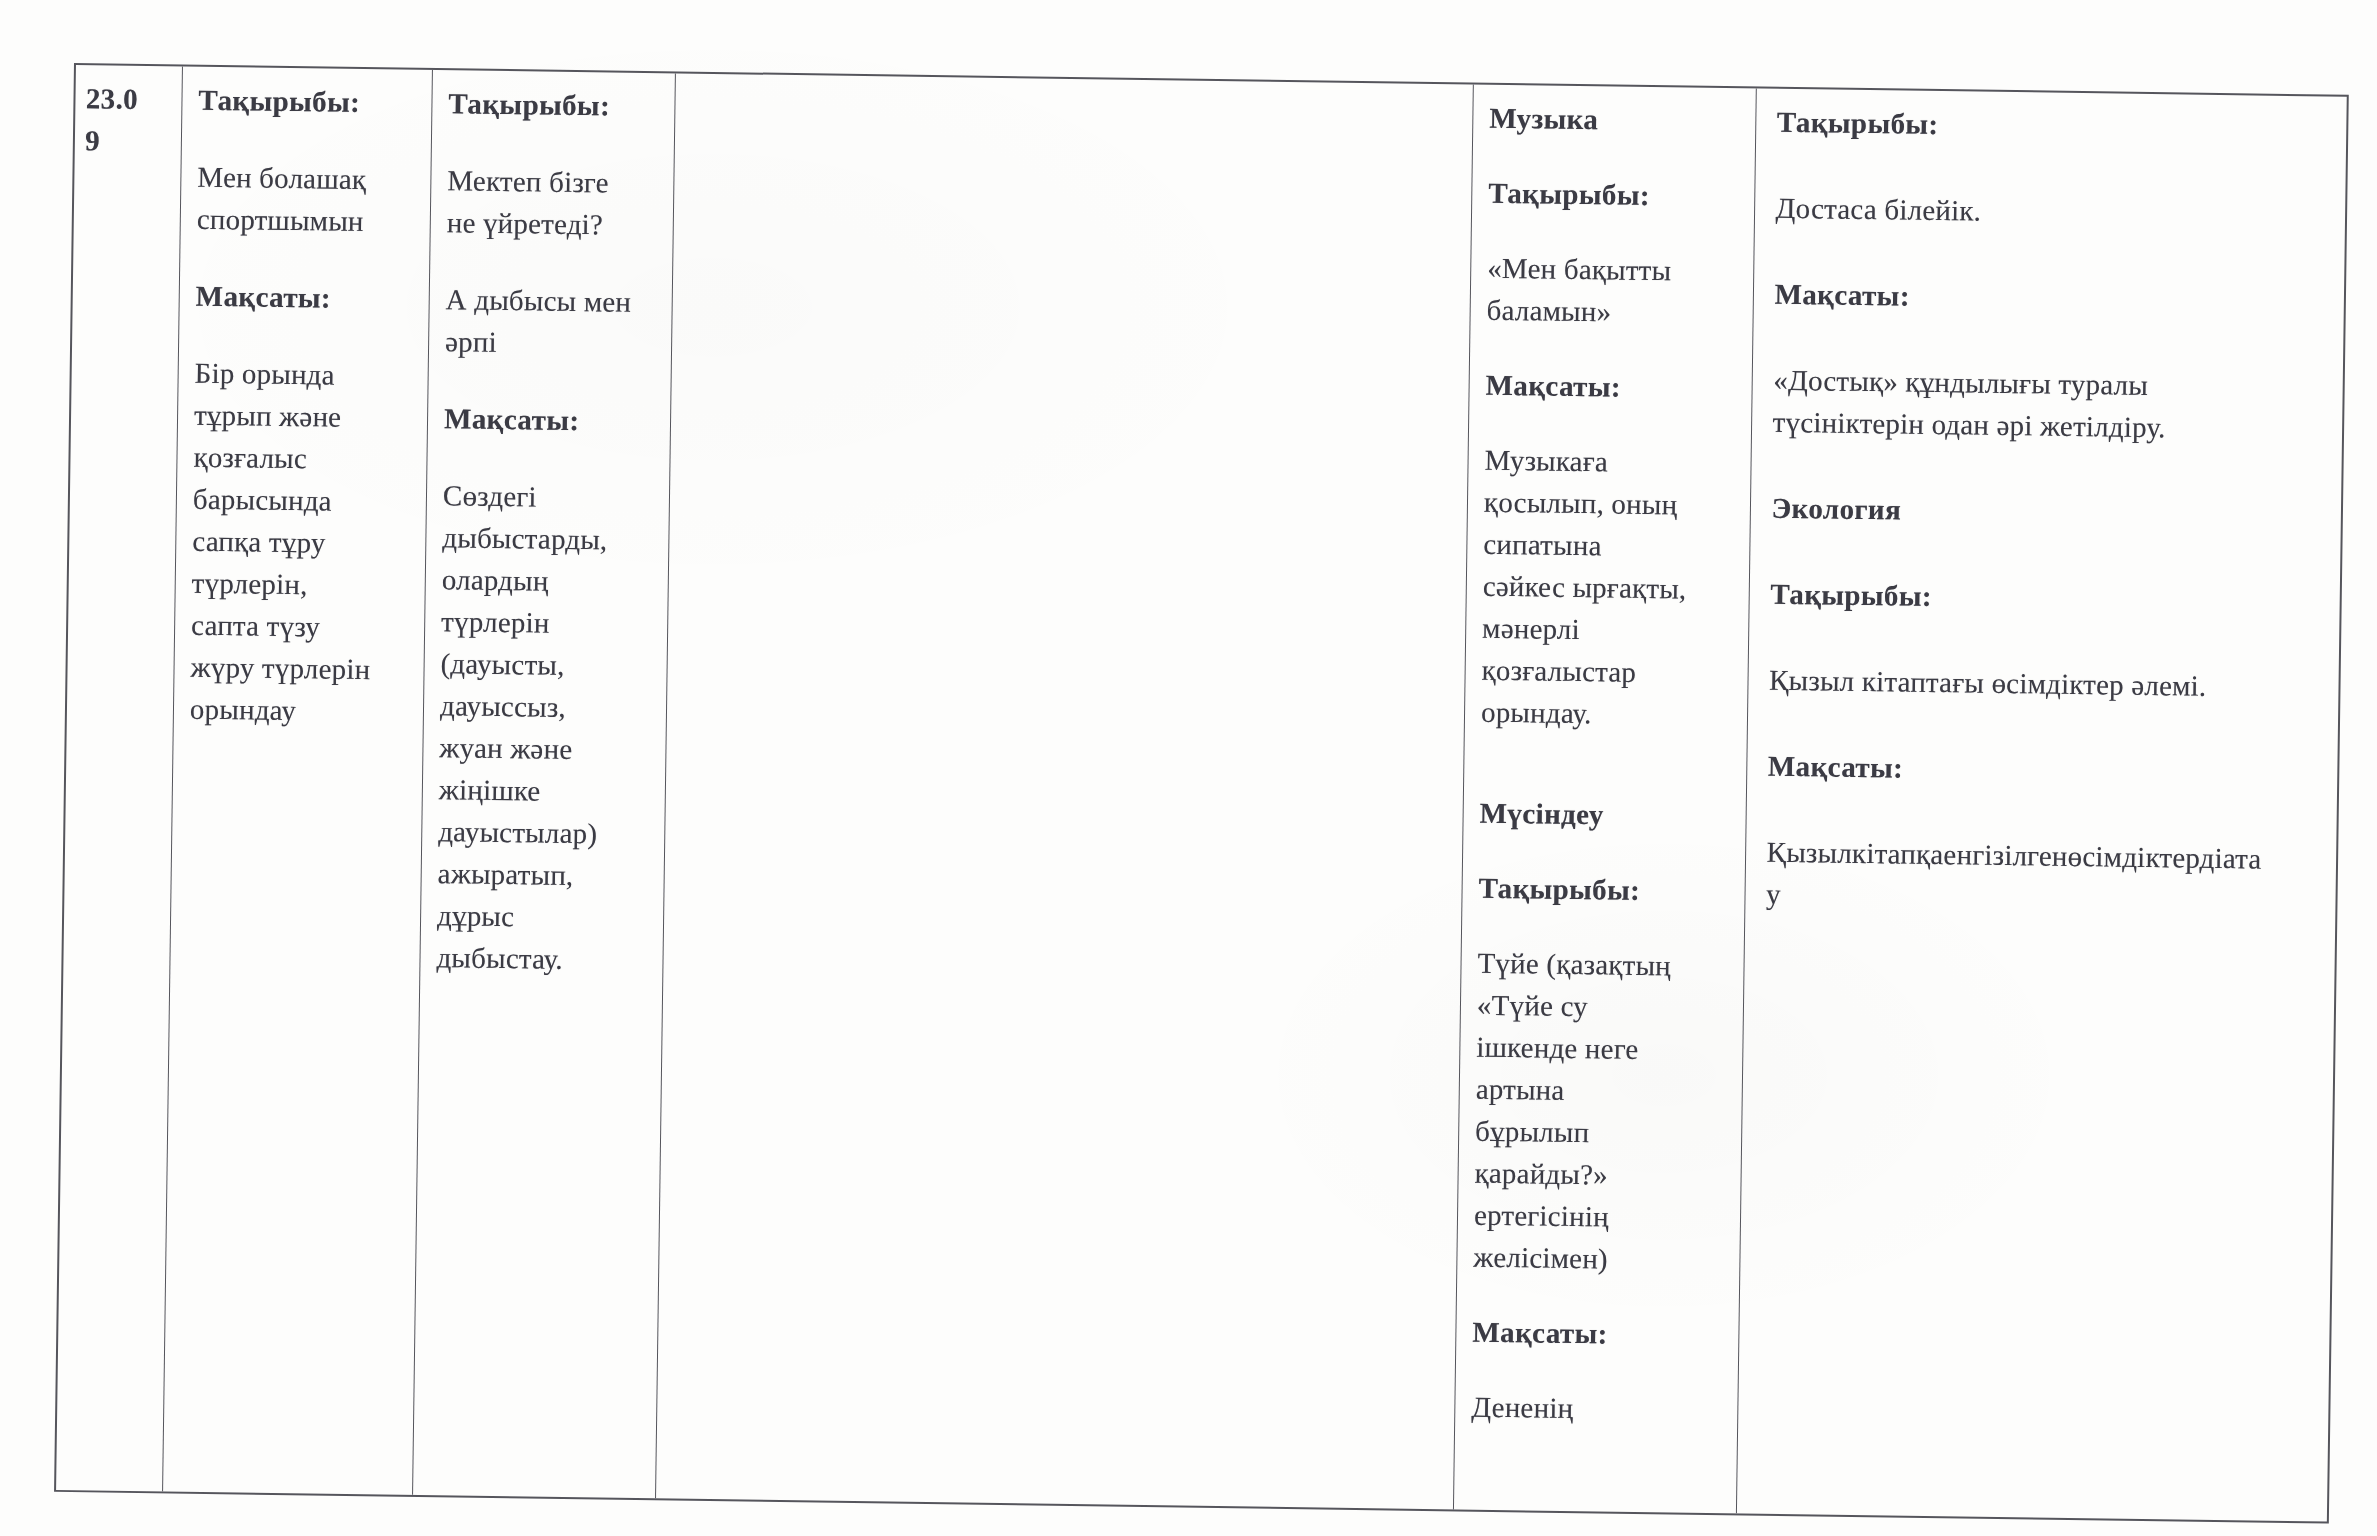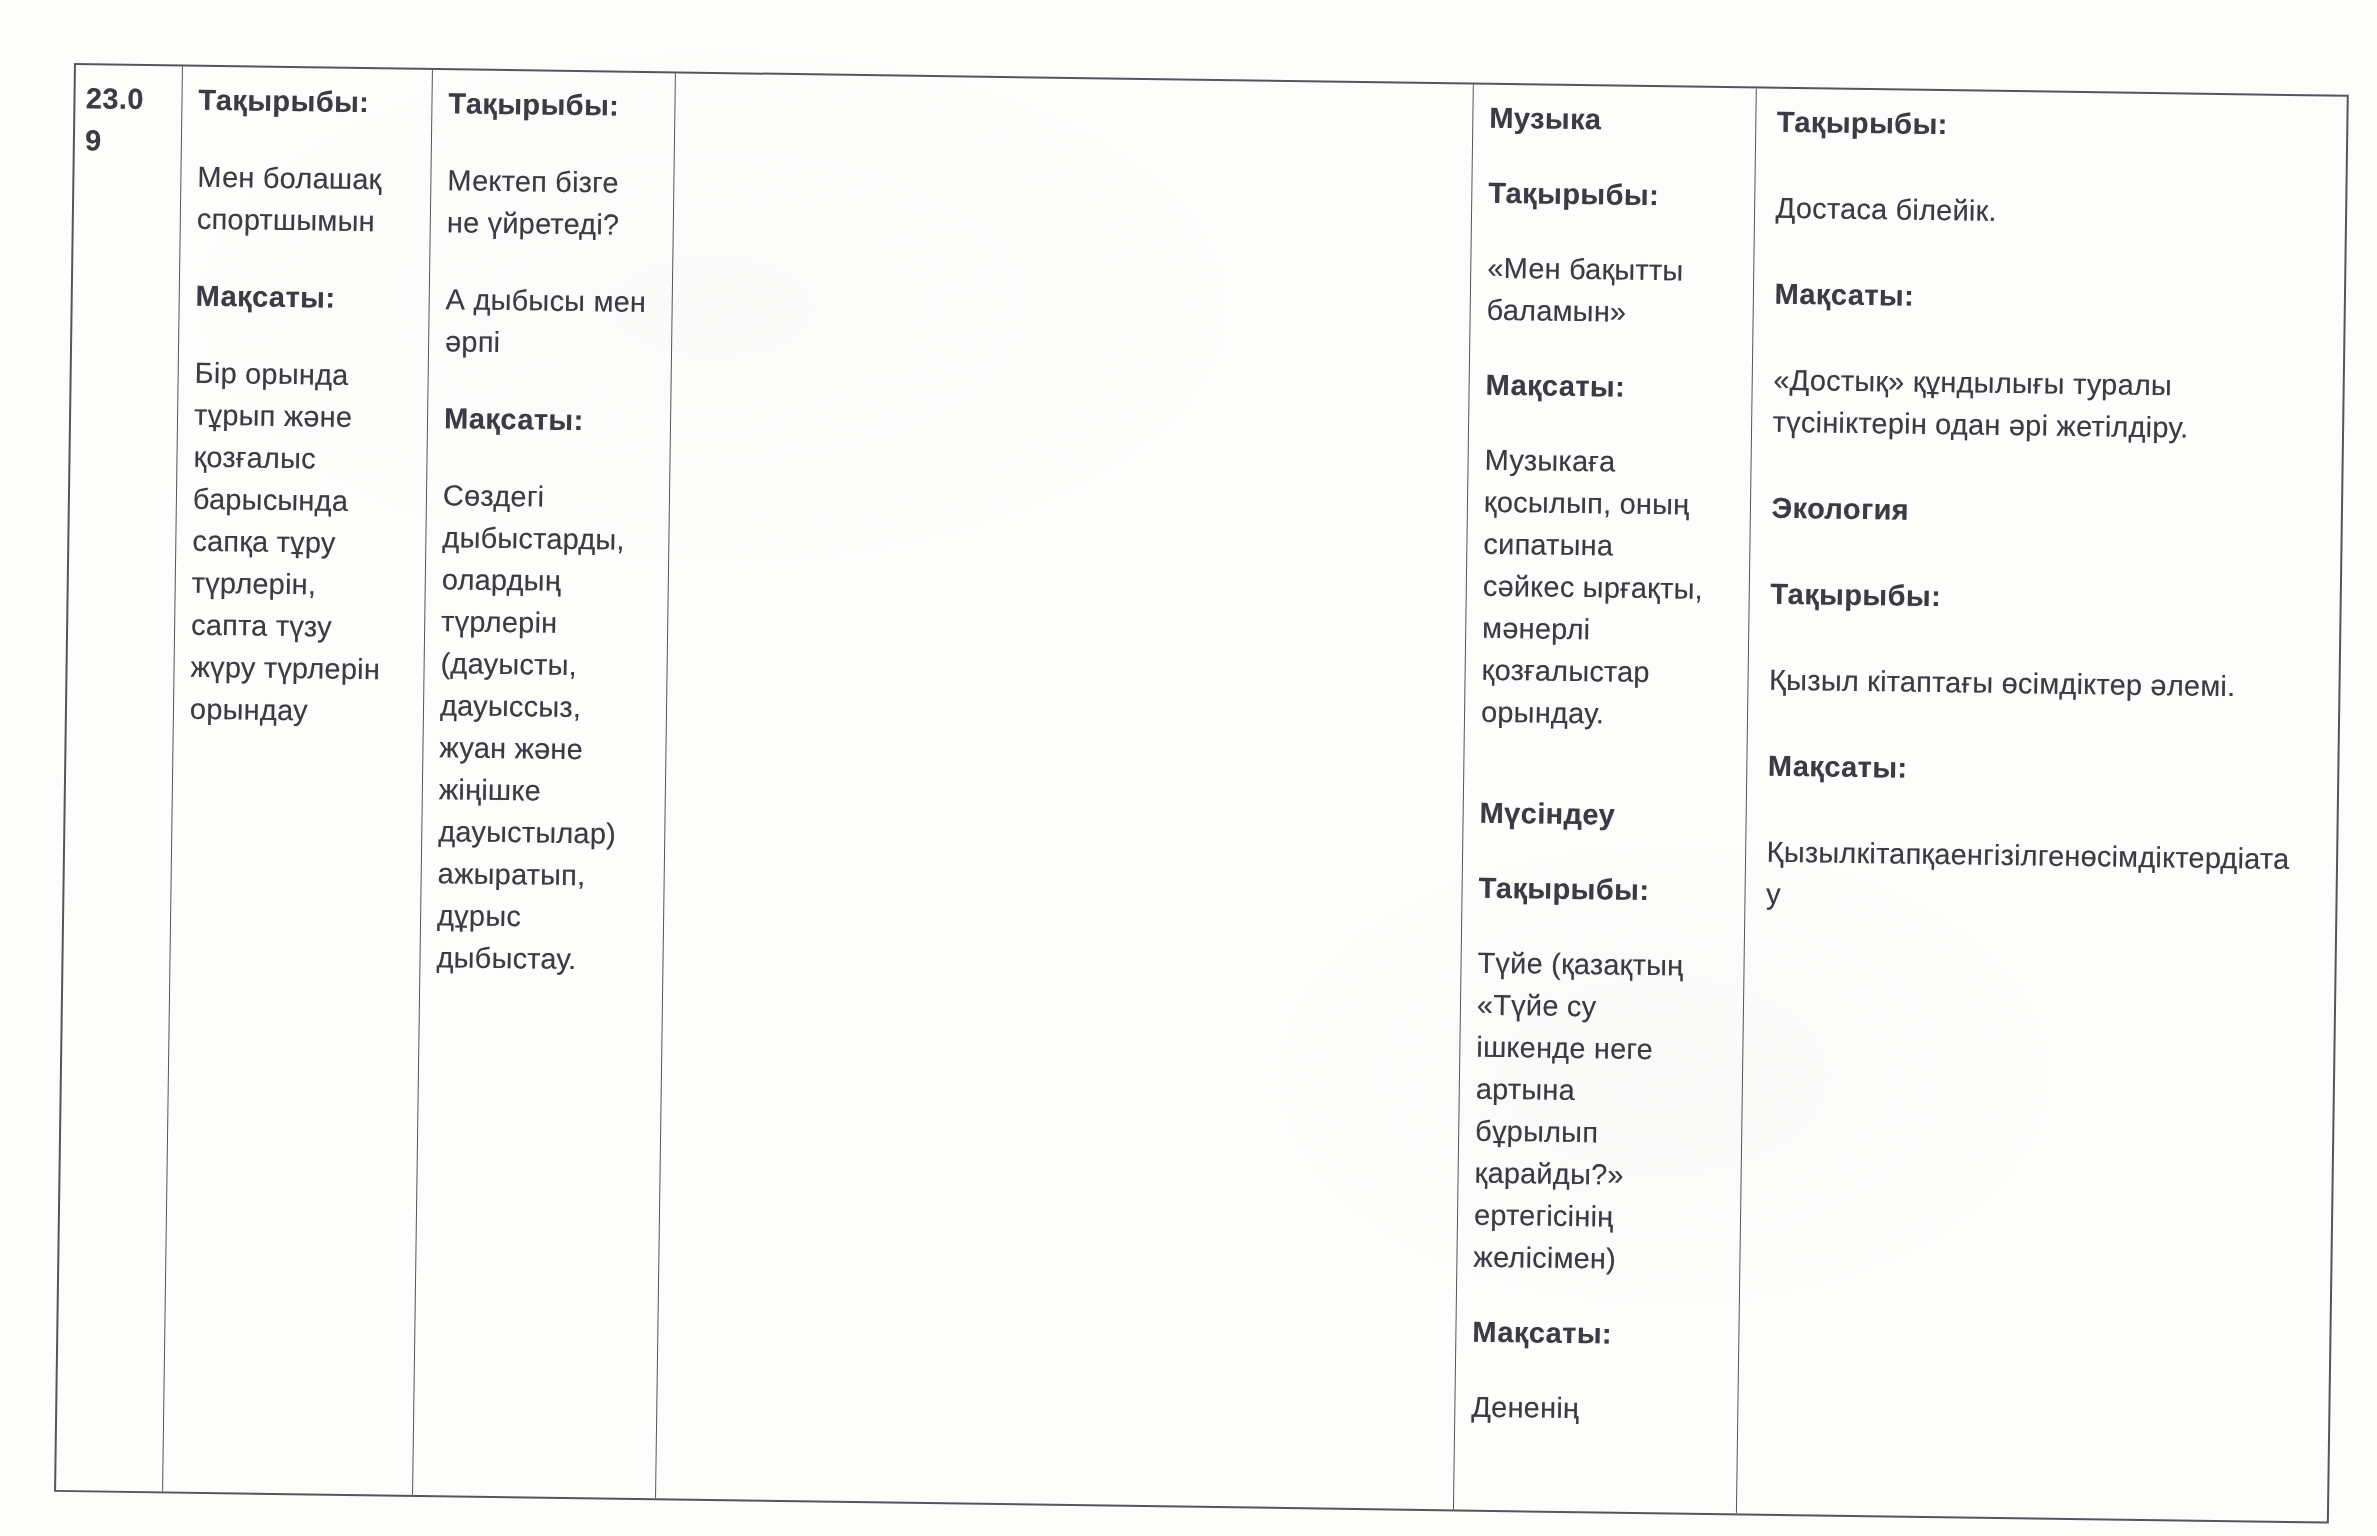--- a/index.html
+++ b/index.html
@@ -4,21 +4,21 @@
 <style>
   html,body{margin:0;padding:0;}
   .stage{
     position:relative;
     width:2377px;height:1536px;
     overflow:hidden;
     background:
       radial-gradient(1030px 515px at 30% 20%, rgba(0,0,0,0.012), transparent 60%),
       radial-gradient(735px 441px at 70% 70%, rgba(0,0,0,0.016), transparent 60%),
       var(--paper,#fdfdfc);
-    font-family:Liberation Sans, sans-serif;
+    font-family:Liberation Serif, serif;
     color:var(--ink,#3b3b44);
   }
   .sheet{
     position:absolute;
     left:74px; top:63px;
     width:2271px; height:1425px;
     display:grid;
     grid-template-columns:107px 250px 243px 798px 283px 591px;
     border:2.2px solid var(--line,#55555c);
     transform:rotate(0.8deg);

